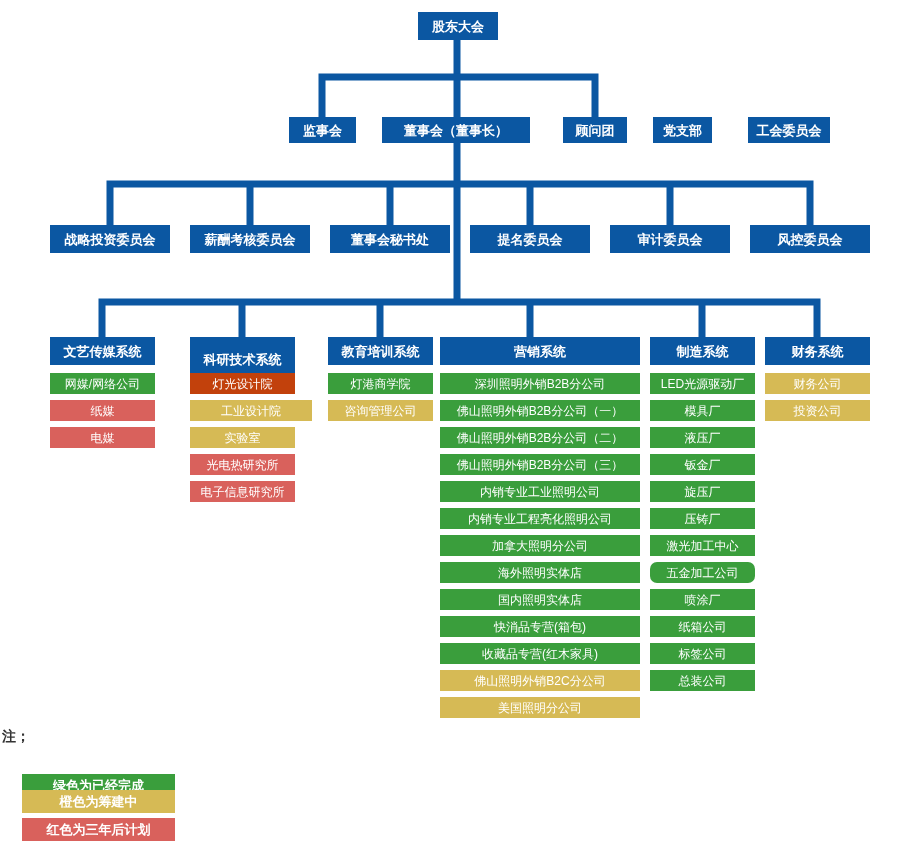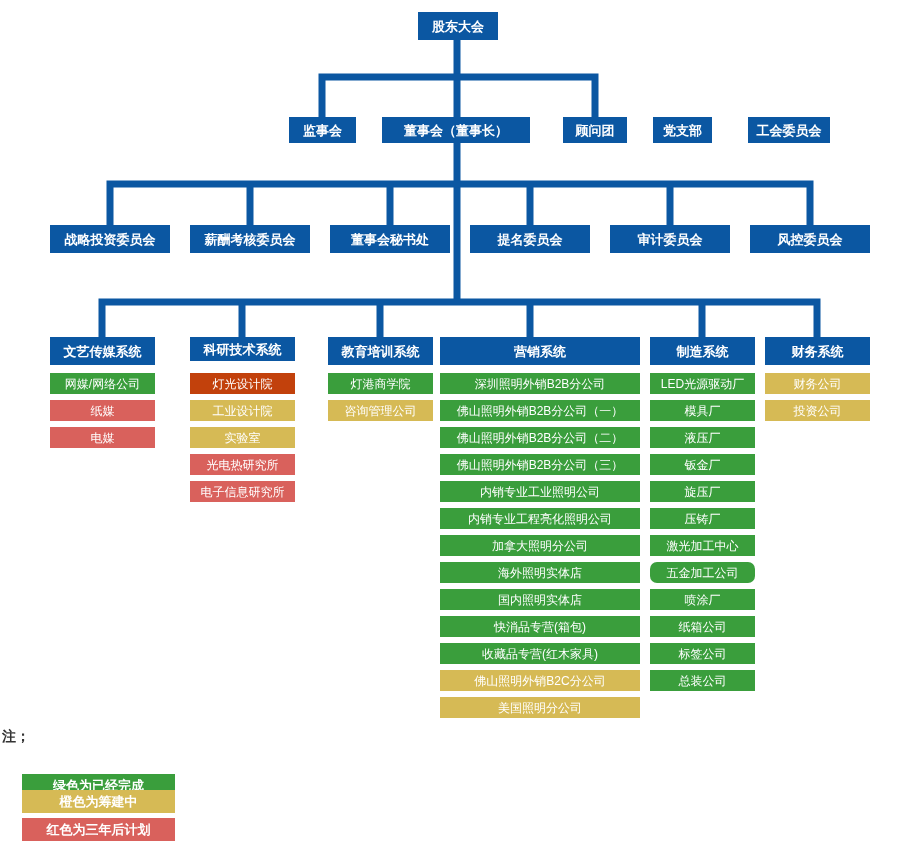--- a/index.html
+++ b/index.html
@@ -61,23 +61,23 @@
       <div class="node hdr" style="left: 50px; top: 225px; width: 120px; height: 28px; background: rgb(11, 87, 162); color: rgb(255, 255, 255);">战略投资委员会</div>
       <div class="node hdr" style="left: 190px; top: 225px; width: 120px; height: 28px; background: rgb(11, 87, 162); color: rgb(255, 255, 255);">薪酬考核委员会</div>
       <div class="node hdr" style="left: 330px; top: 225px; width: 120px; height: 28px; background: rgb(11, 87, 162); color: rgb(255, 255, 255);">董事会秘书处</div>
       <div class="node hdr" style="left: 470px; top: 225px; width: 120px; height: 28px; background: rgb(11, 87, 162); color: rgb(255, 255, 255);">提名委员会</div>
       <div class="node hdr" style="left: 610px; top: 225px; width: 120px; height: 28px; background: rgb(11, 87, 162); color: rgb(255, 255, 255);">审计委员会</div>
       <div class="node hdr" style="left: 750px; top: 225px; width: 120px; height: 28px; background: rgb(11, 87, 162); color: rgb(255, 255, 255);">风控委员会</div>
       <div class="node hdr" style="left: 50px; top: 337px; width: 105px; height: 28px; background: rgb(11, 87, 162); color: rgb(255, 255, 255);">文艺传媒系统</div>
       <div class="node child" style="left: 50px; top: 373px; width: 105px; height: 21px; background: rgb(58, 158, 60); color: rgb(255, 255, 255);">网媒/网络公司</div>
       <div class="node child" style="left: 50px; top: 400px; width: 105px; height: 21px; background: rgb(217, 97, 92); color: rgb(255, 255, 255);">纸媒</div>
       <div class="node child" style="left: 50px; top: 427px; width: 105px; height: 21px; background: rgb(217, 97, 92); color: rgb(255, 255, 255);">电媒</div>
-      <div class="node hdr" style="left: 190px; top: 337px; width: 105px; height: 24px; background: rgb(11, 87, 162); color: rgb(255, 255, 255);">科研技术系统</div>
+      <div class="node hdr" style="left: 190px; top: 337px; width: 105px; height: 44px; background: rgb(11, 87, 162); color: rgb(255, 255, 255);">科研技术系统</div>
       <div class="node child" style="left: 190px; top: 373px; width: 105px; height: 21px; background: #c2410c; color: rgb(255, 255, 255);">灯光设计院</div>
-      <div class="node child" style="left: 190px; top: 400px; width: 105px; height: 21px; background: rgb(214, 186, 85); color: rgb(255, 255, 255);">工业设计院</div>
+      <div class="node child" style="left: 190px; top: 400px; width: 122px; height: 21px; background: rgb(214, 186, 85); color: rgb(255, 255, 255);">工业设计院</div>
       <div class="node child" style="left: 190px; top: 427px; width: 105px; height: 21px; background: rgb(214, 186, 85); color: rgb(255, 255, 255);">实验室</div>
       <div class="node child" style="left: 190px; top: 454px; width: 105px; height: 21px; background: rgb(217, 97, 92); color: rgb(255, 255, 255);">光电热研究所</div>
       <div class="node child" style="left: 190px; top: 481px; width: 105px; height: 21px; background: rgb(217, 97, 92); color: rgb(255, 255, 255);">电子信息研究所</div>
       <div class="node hdr" style="left: 328px; top: 337px; width: 105px; height: 28px; background: rgb(11, 87, 162); color: rgb(255, 255, 255);">教育培训系统</div>
       <div class="node child" style="left: 328px; top: 373px; width: 105px; height: 21px; background: rgb(58, 158, 60); color: rgb(255, 255, 255);">灯港商学院</div>
       <div class="node child" style="left: 328px; top: 400px; width: 105px; height: 21px; background: rgb(214, 186, 85); color: rgb(255, 255, 255);">咨询管理公司</div>
       <div class="node hdr" style="left: 440px; top: 337px; width: 200px; height: 28px; background: rgb(11, 87, 162); color: rgb(255, 255, 255);">营销系统</div>
       <div class="node child" style="left: 440px; top: 373px; width: 200px; height: 21px; background: rgb(58, 158, 60); color: rgb(255, 255, 255);">深圳照明外销B2B分公司</div>
       <div class="node child" style="left: 440px; top: 400px; width: 200px; height: 21px; background: rgb(58, 158, 60); color: rgb(255, 255, 255);">佛山照明外销B2B分公司（一）</div>
       <div class="node child" style="left: 440px; top: 427px; width: 200px; height: 21px; background: rgb(58, 158, 60); color: rgb(255, 255, 255);">佛山照明外销B2B分公司（二）</div>

